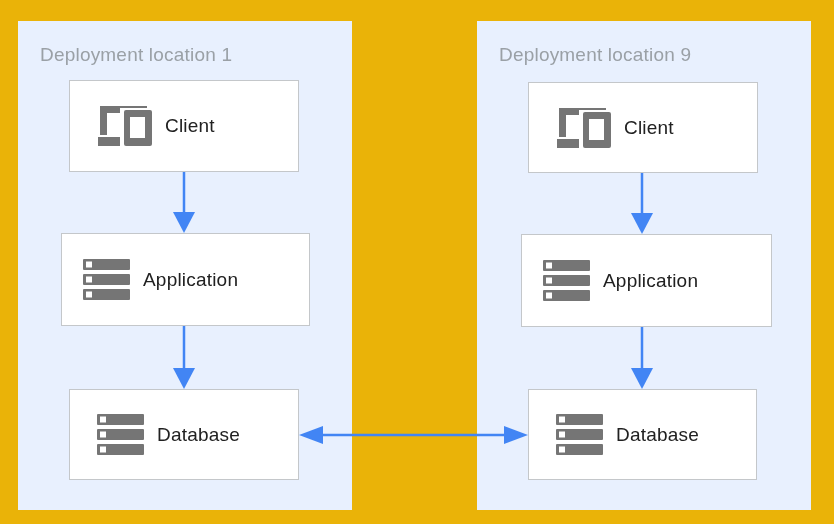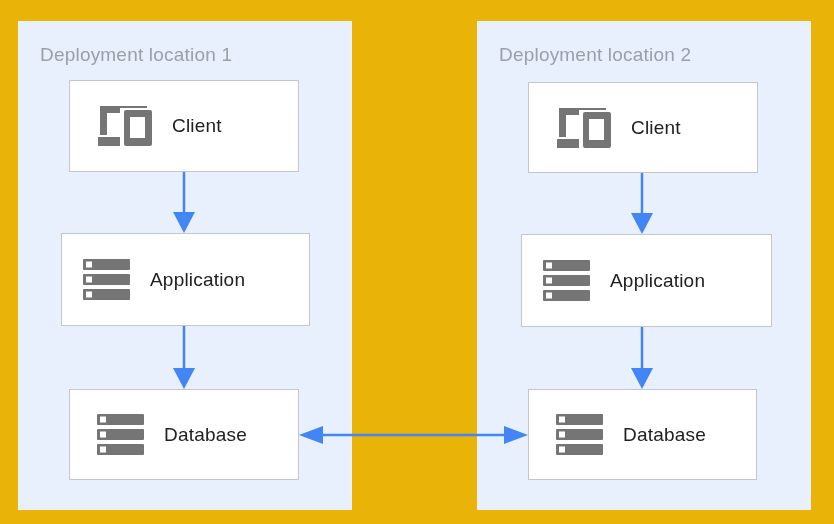--- a/index.html
+++ b/index.html
@@ -41,21 +41,21 @@
     font-size: 19px;
     line-height: 22px;
     color: var(--zone-label);
     letter-spacing: 0.2px;
     white-space: nowrap;
   }
   .node {
     position: absolute;
     display: flex;
     align-items: center;
-    gap: 20px;
+    gap: 13px;
     padding-left: 27px;
     background: var(--node-bg);
     border: 1px solid var(--node-border);
   }
   #node-client-1      { left: 69px;  top: 80px;  width: 230px; height: 92px; }
   #node-application-1 { left: 61px;  top: 233px; width: 249px; height: 93px; padding-left: 21px; }
   #node-database-1    { left: 69px;  top: 389px; width: 230px; height: 91px; }
   #node-client-2      { left: 528px; top: 82px;  width: 230px; height: 91px; }
   #node-application-2 { left: 521px; top: 234px; width: 251px; height: 93px; padding-left: 21px; }
   #node-database-2    { left: 528px; top: 389px; width: 229px; height: 91px; }
@@ -80,21 +80,21 @@
 </style>
 </head>
 <body>
 
 <div class="canvas">
 
   <section class="zone" id="zone-1">
     <div class="zone-label">Deployment location 1</div>
   </section>
   <section class="zone" id="zone-2">
-    <div class="zone-label">Deployment location 2</div>
+    <div class="zone-label">Deployment location 9</div>
   </section>
 
   <div class="node" id="node-client-1">
     <span class="icon">
       <svg width="55" height="40" viewBox="0 0 55 40" aria-hidden="true">
         <rect class="ink" x="3" y="0" width="47" height="7"></rect>
         <rect class="ink" x="3" y="0" width="7" height="29"></rect>
         <rect class="ink" x="1" y="31" width="37" height="9"></rect>
         <rect class="paper" x="23" y="2" width="32" height="38"></rect>
         <rect class="ink" x="27" y="4" width="28" height="36" rx="2"></rect>

